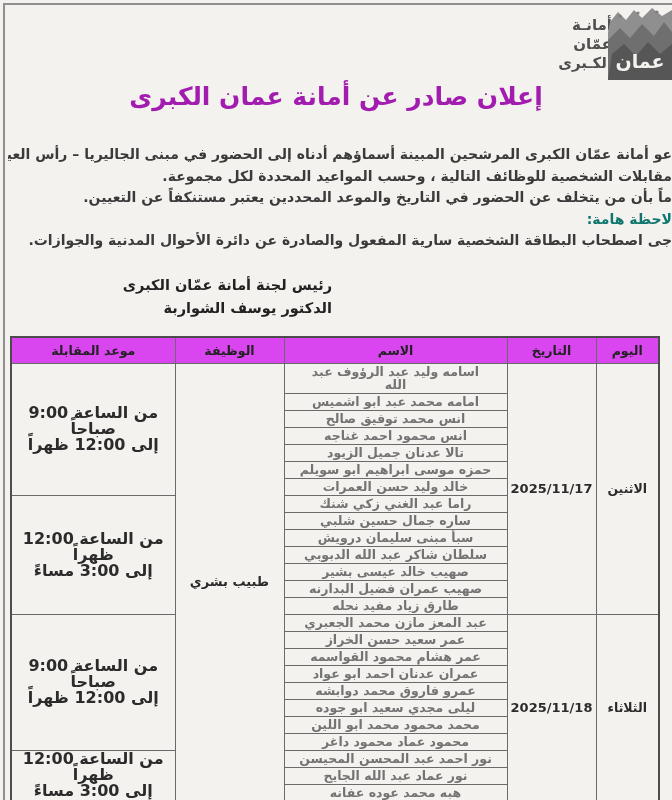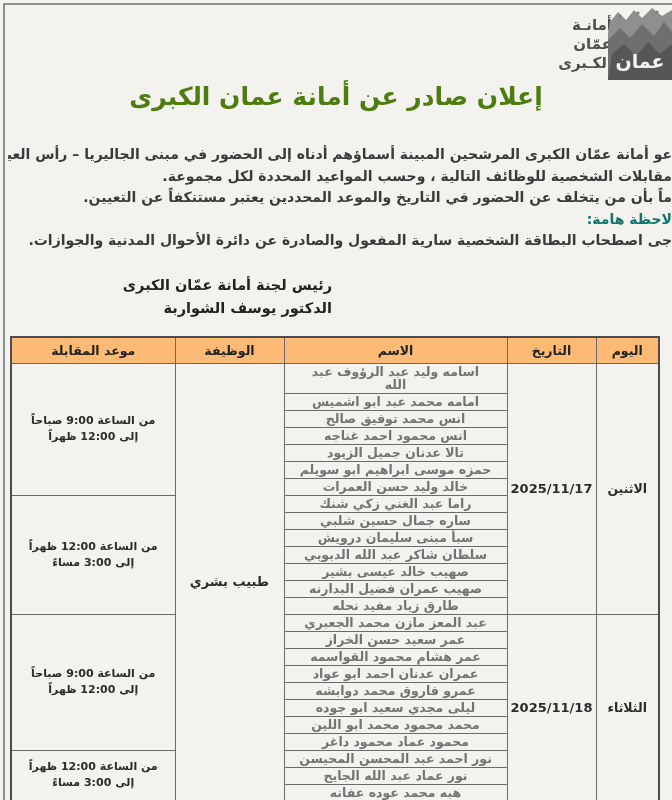--- a/index.html
+++ b/index.html
@@ -15,21 +15,21 @@
 
   
   .logo-text{
     position:absolute;top:16px;right:60px;width:60px;
     text-align:right;font-weight:bold;font-size:15px;line-height:19px;color:#4f4f4f;
   }
   .emblem{position:absolute;top:6px;right:0;width:64px;height:74px;}
 
   .page-title{
     position:absolute;top:82px;left:12px;width:648px;
-    text-align:center;font-size:25px;font-weight:900;color:#4d7c0f;
+    text-align:center;font-size:25px;font-weight:900;color:#a21caf;
     letter-spacing:-0.5px;
   }
 
   .body-text{
     position:absolute;top:144px;right:0;left:8px;
     font-size:14px;line-height:21.5px;font-weight:600;color:#3a3a3a;
     text-align:right;white-space:nowrap;overflow:hidden;
   }
   .body-text .note-label{font-weight:900;color:#0f766e;}
 
@@ -44,35 +44,35 @@
     border-collapse:collapse;width:648px;table-layout:fixed;
     direction:rtl;
   }
   th,td{
     border:1px solid #6a6a6a;text-align:center;vertical-align:middle;
     padding:0 3px;overflow:hidden;
   }
   table{border:2px solid #4c4c4c;}
   thead tr{height:26px;}
   thead th{
-    background:#fdba74;font-size:12.5px;font-weight:900;color:#222;
+    background:#d946ef;font-size:12.5px;font-weight:900;color:#222;
   }
   tbody tr{height:17px;}
   tbody tr.tall{height:30px;}
   col.c-day{width:63px;}
   col.c-date{width:89px;}
   col.c-name{width:223px;}
   col.c-job{width:109px;}
   col.c-time{width:164px;}
   td.name-cell{font-size:12.5px;font-weight:bold;color:#737373;padding:0 2px;}
   tr.tall td.name-cell span{display:inline-block;max-width:168px;line-height:13px;}
   td.day-cell{font-size:12.5px;font-weight:900;}
   td.date-cell{font-size:13px;font-weight:900;direction:ltr;}
   td.job-cell{font-size:13px;font-weight:900;}
-  td.time-cell{font-size:11px;font-weight:900;line-height:16px;}
+  td.time-cell{font-size:16px;font-weight:900;line-height:16px;}
 </style>
 </head>
 <body>
 
 <div class="frame-top"></div>
 <div class="frame-left"></div>
 
 <div class="logo-text">
   <div>أمانـة</div>
   <div>عمّان</div>

